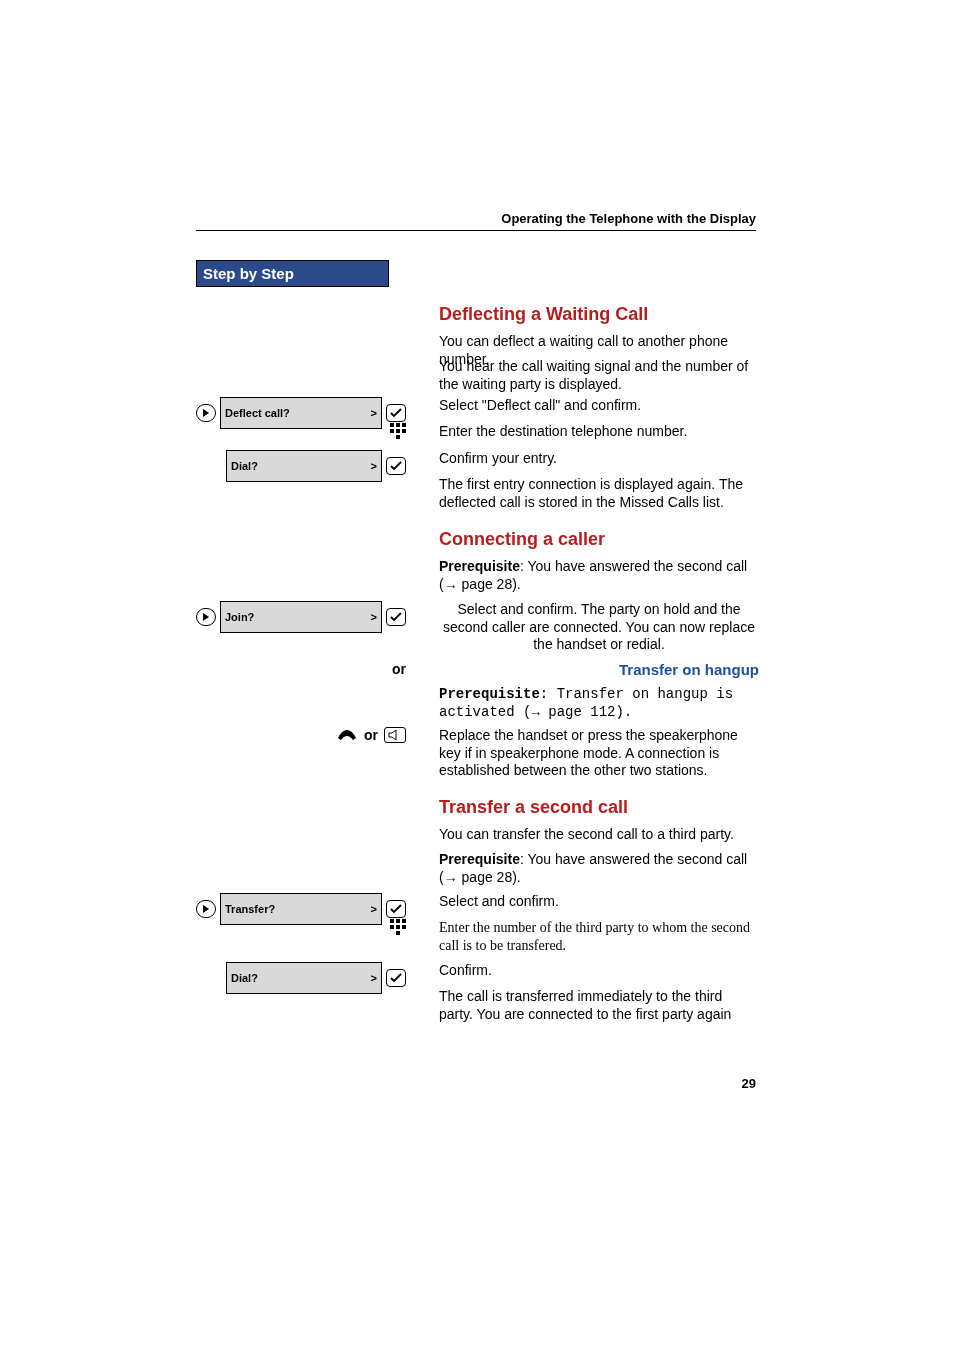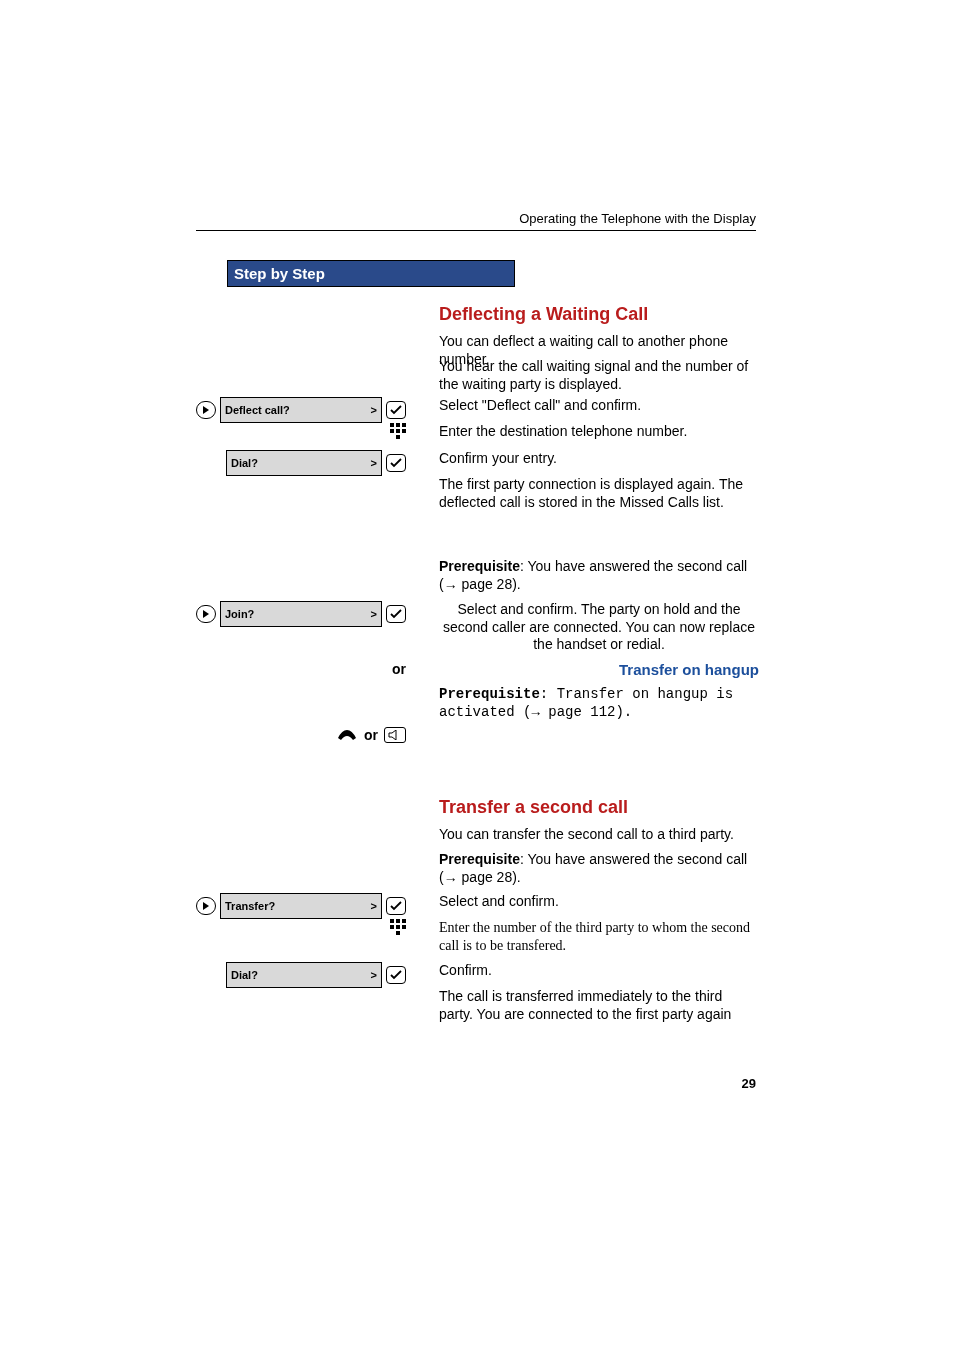--- a/index.html
+++ b/index.html
@@ -1,33 +1,33 @@
 <!DOCTYPE html>
 <html><head>
 <meta charset="utf-8">
 <style>
   * { box-sizing: border-box; margin: 0; padding: 0; }
   html, body { width: 954px; height: 1351px; background: #ffffff; font-family: Arial, Helvetica, sans-serif; color: #000; }
   .page { position: relative; width: 954px; height: 1351px; }
 
   .header-rule { position: absolute; left: 196px; top: 230px; width: 560px; height: 1px; background: #000; }
-  .header-text { position: absolute; right: 198px; top: 211px; font-size: 13px; font-weight: normal; }
-
-  .sidebar-header { position: absolute; left: 196px; top: 260px; width: 288px; height: 27px; background: #2a4a8a; border: 1px solid #000; color: #fff; font-weight: bold; font-size: 15px; padding: 4px 6px; margin-left: 31px; }
+  .header-text { position: absolute; right: 198px; top: 211px; font-size: 13px; font-weight: bold; }
+
+  .sidebar-header { position: absolute; left: 196px; top: 260px; width: 193px; height: 27px; background: #2a4a8a; border: 1px solid #000; color: #fff; font-weight: bold; font-size: 15px; padding: 4px 6px; }
 
   .sidebar-col { position: absolute; left: 196px; width: 210px; }
   .content-col { position: absolute; left: 439px; width: 320px; font-size: 14px; line-height: 1.25; color: #000; }
 
   .h3 { color: #b91c1c; font-weight: bold; font-size: 18px; margin-bottom: 14px; }
   .h4 { color: #1c4f9c; font-weight: bold; font-size: 15px; }
   .p { margin-bottom: 12px; }
 
   .step-row { display: flex; align-items: center; justify-content: flex-end; gap: 4px; }
   .arrow-btn { width: 20px; height: 18px; border: 1px solid #000; border-radius: 9px; display: flex; align-items: center; justify-content: center; font-size: 10px; }
-  .screen-box { flex: 1; height: 26px; border: 1px solid #000; background: #d9d9d9; font-size: 11px; font-weight: bold; padding: 1px 4px; display: flex; align-items: center; justify-content: space-between; }
+  .screen-box { flex: 1; height: 32px; border: 1px solid #000; background: #d9d9d9; font-size: 11px; font-weight: bold; padding: 1px 4px; display: flex; align-items: center; justify-content: space-between; }
   .check-btn { width: 20px; height: 18px; border: 1px solid #000; border-radius: 4px; display: flex; align-items: center; justify-content: center; font-size: 12px; }
   .gt { font-weight: bold; font-size: 11px; }
 
   .keypad-icon { width: 16px; height: 16px; display: inline-block; }
   .handset-icon { width: 22px; height: 14px; display: inline-block; }
   .speaker-btn { width: 22px; height: 16px; border: 1px solid #000; border-radius: 3px; display: inline-flex; align-items: center; justify-content: center; }
 
   .or-text { font-weight: bold; font-size: 14px; text-align: right; }
 
   .page-num { position: absolute; right: 198px; bottom: 260px; font-weight: bold; font-size: 13px; }
@@ -103,23 +103,26 @@
             <path d="M1 5 L4 8 L11 1" stroke="#000" stroke-width="1.8" fill="none"></path>
           </svg>
       </span>
     </div>
   </div>
   <div class="content-col" style="top: 450px;">
     <div class="p">Confirm your entry.</div>
   </div>
 
   <div class="content-col" style="top: 476px;">
-    <div class="p">The first party connection is displayed again. The deflected call is stored in the Missed Calls list.</div>
-  </div>
-
+    <div class="p">The first entry connection is displayed again. The deflected call is stored in the Missed Calls list.</div>
+  </div>
+
+  <div class="content-col" style="top: 528px;">
+    <div class="h3">Connecting a caller</div>
+  </div>
 
   <div class="content-col" style="top: 558px;">
     <div class="p">
       <b>Prerequisite</b><span>: You have answered the second call (</span><span>→</span><span> page 28).</span>
     </div>
   </div>
 
   <div class="sidebar-col" style="top: 601px;">
     <div class="step-row">
       <span class="arrow-btn">
@@ -158,20 +161,23 @@
       <svg width="22" height="14" viewBox="0 0 22 14">
         <path d="M2 10 Q 6 2 11 2 Q 16 2 20 10 L 17 12 Q 14 8 11 8 Q 8 8 5 12 Z" fill="#000"></path>
       </svg>
     </span>
     <span class="or-text">or</span>
     <span class="speaker-btn">
       <svg width="14" height="10" viewBox="0 0 14 10">
         <path d="M1 3 L4 3 L8 0 L8 10 L4 7 L1 7 Z" fill="none" stroke="#000" stroke-width="1"></path>
       </svg>
     </span>
+  </div>
+  <div class="content-col" style="top: 727px;">
+    <div class="p">Replace the handset or press the speakerphone key if in speakerphone mode. A connection is established between the other two stations.</div>
   </div>
 
   <div class="content-col" style="top: 796px;">
     <div class="h3">Transfer a second call</div>
   </div>
 
   <div class="content-col" style="top: 826px;">
     <div class="p">You can transfer the second call to a third party.</div>
   </div>
 

